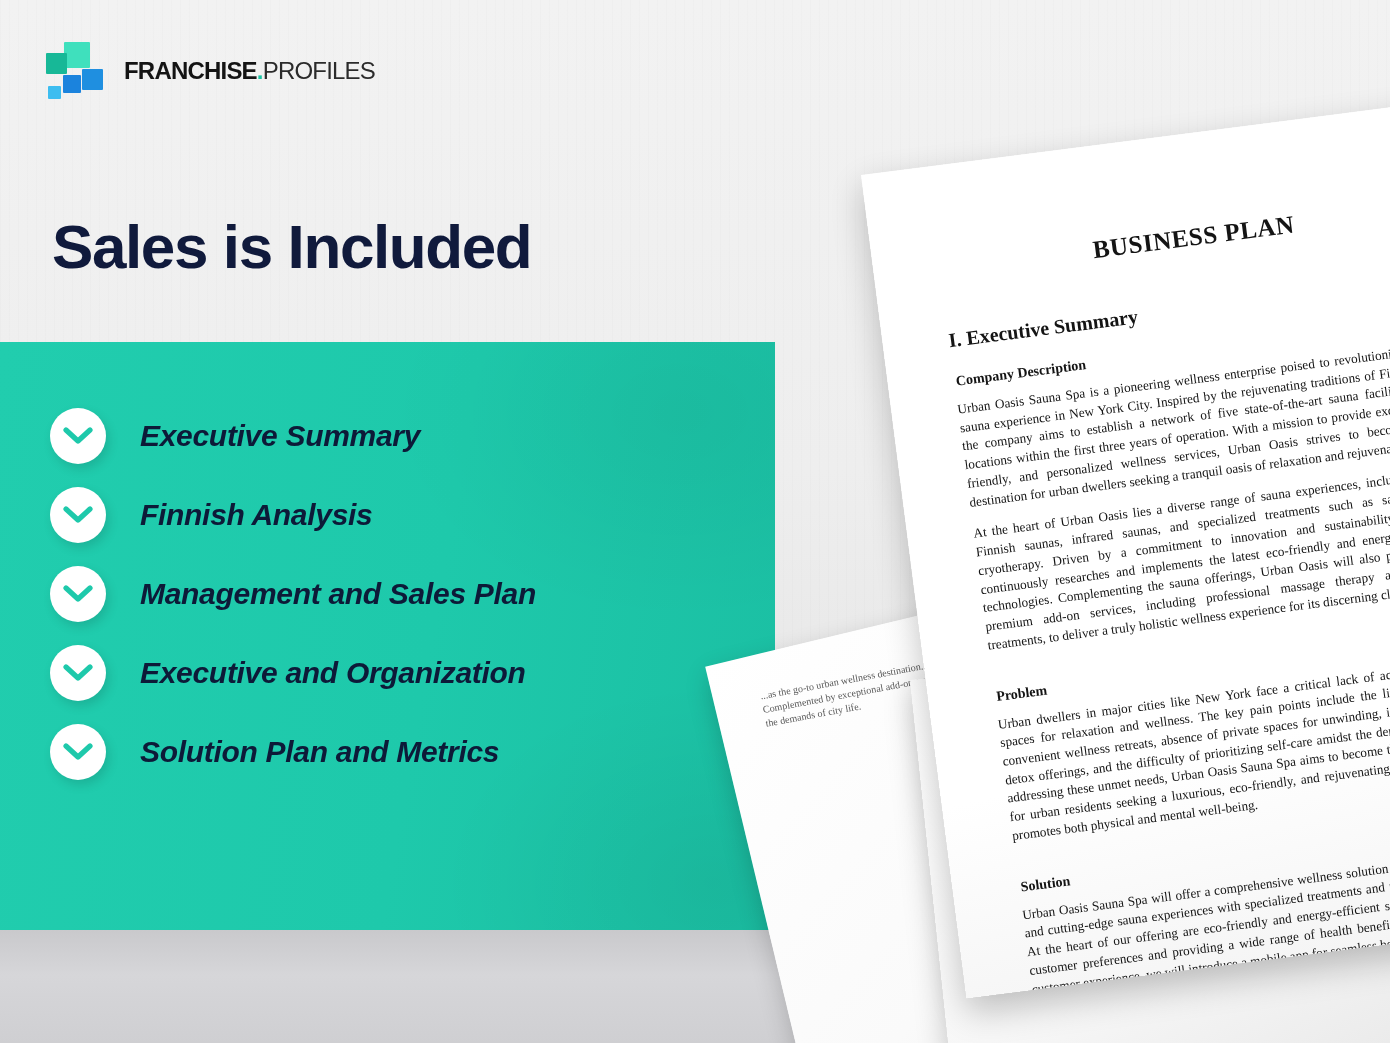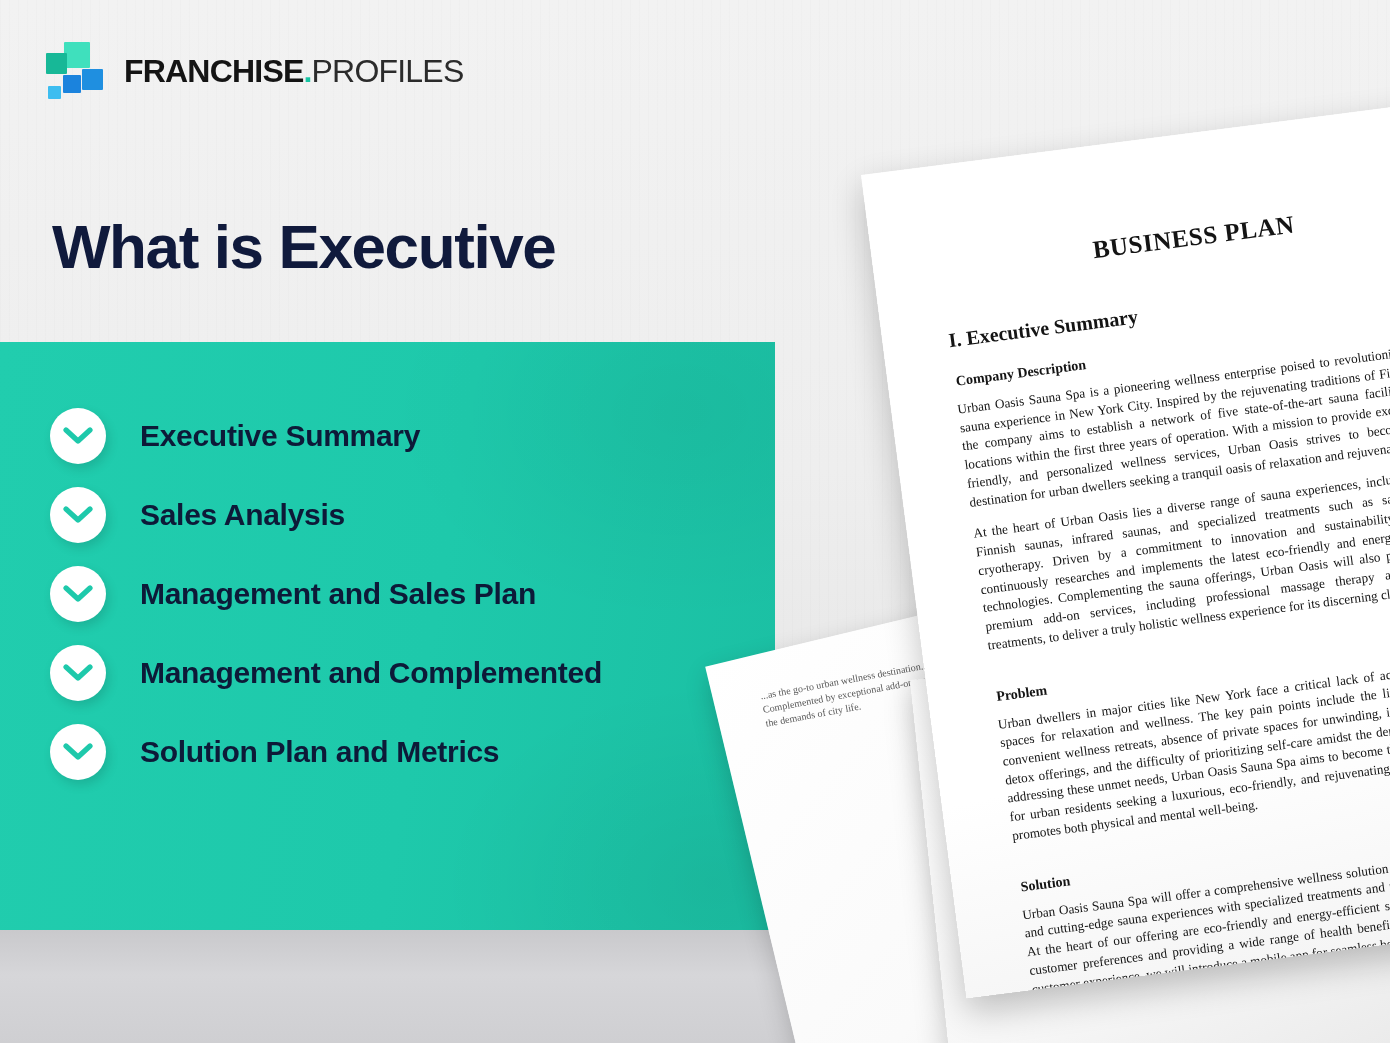--- a/index.html
+++ b/index.html
@@ -57,21 +57,21 @@
     display: block;
     border-radius: 1px;
   }
   .sq-a { left: 18px; top: 0px;  width: 26px; height: 26px; background: #3fe0bd; }
   .sq-b { left: 0px;  top: 11px; width: 21px; height: 21px; background: #17b897; }
   .sq-c { left: 36px; top: 27px; width: 21px; height: 21px; background: #1f8fe0; }
   .sq-d { left: 17px; top: 33px; width: 18px; height: 18px; background: #1b83dd; }
   .sq-e { left: 2px;  top: 44px; width: 13px; height: 13px; background: #3dbdf0; }
 
   .logo-word {
-    font-size: 32px;
+    font-size: 24px;
     letter-spacing: -0.8px;
     white-space: nowrap;
     line-height: 1;
   }
   .logo-word .w1 { font-weight: 700; color: #141414; }
   .logo-word .dot { font-weight: 700; color: #17c4a3; }
   .logo-word .w2 { font-weight: 400; color: #2b2b2b; }
 
   
   .page-title {
@@ -105,20 +105,21 @@
   
   .feature-list {
     position: absolute;
     left: 0;
     top: 342px;
     width: 775px;
     height: 588px;
     padding: 54px 0 0 50px;
     box-sizing: border-box;
     z-index: 3;
+    font-style: italic;
   }
   .feature-item {
     display: flex;
     align-items: center;
     height: 79px;
     margin-bottom: 0px;
   }
   .chev-circle {
     position: relative;
     width: 56px;
@@ -270,21 +271,21 @@
     <div class="logo-mark">
       <span class="sq-a"></span>
       <span class="sq-b"></span>
       <span class="sq-c"></span>
       <span class="sq-d"></span>
       <span class="sq-e"></span>
     </div>
     <div class="logo-word"><span class="w1">FRANCHISE</span><span class="dot">.</span><span class="w2">PROFILES</span></div>
   </div>
 
-  <div class="page-title">What is Executive</div>
+  <div class="page-title">Sales is Included</div>
 
   <div class="teal-panel"></div>
 
   <div class="feature-list">
 
     <div class="feature-item">
       <div class="chev-circle">
         <svg width="30" height="20" viewBox="0 0 30 20" aria-hidden="true">
             <path d="M3 4 L15 15 L27 4" fill="none" stroke="#1ec9ab" stroke-width="5.2" stroke-linecap="round" stroke-linejoin="round"></path>
           </svg>
@@ -292,39 +293,39 @@
       <div class="feature-label">Executive Summary</div>
     </div>
 
 
     <div class="feature-item">
       <div class="chev-circle">
         <svg width="30" height="20" viewBox="0 0 30 20" aria-hidden="true">
             <path d="M3 4 L15 15 L27 4" fill="none" stroke="#1ec9ab" stroke-width="5.2" stroke-linecap="round" stroke-linejoin="round"></path>
           </svg>
       </div>
-      <div class="feature-label">Sales Analysis</div>
+      <div class="feature-label">Finnish Analysis</div>
     </div>
 
     <div class="feature-item">
       <div class="chev-circle">
         <svg width="30" height="20" viewBox="0 0 30 20" aria-hidden="true">
             <path d="M3 4 L15 15 L27 4" fill="none" stroke="#1ec9ab" stroke-width="5.2" stroke-linecap="round" stroke-linejoin="round"></path>
           </svg>
       </div>
       <div class="feature-label">Management and Sales Plan</div>
     </div>
 
     <div class="feature-item">
       <div class="chev-circle">
         <svg width="30" height="20" viewBox="0 0 30 20" aria-hidden="true">
             <path d="M3 4 L15 15 L27 4" fill="none" stroke="#1ec9ab" stroke-width="5.2" stroke-linecap="round" stroke-linejoin="round"></path>
           </svg>
       </div>
-      <div class="feature-label">Management and Complemented</div>
+      <div class="feature-label">Executive and Organization</div>
     </div>
 
     <div class="feature-item">
       <div class="chev-circle">
         <svg width="30" height="20" viewBox="0 0 30 20" aria-hidden="true">
             <path d="M3 4 L15 15 L27 4" fill="none" stroke="#1ec9ab" stroke-width="5.2" stroke-linecap="round" stroke-linejoin="round"></path>
           </svg>
       </div>
       <div class="feature-label">Solution Plan and Metrics</div>
     </div>

